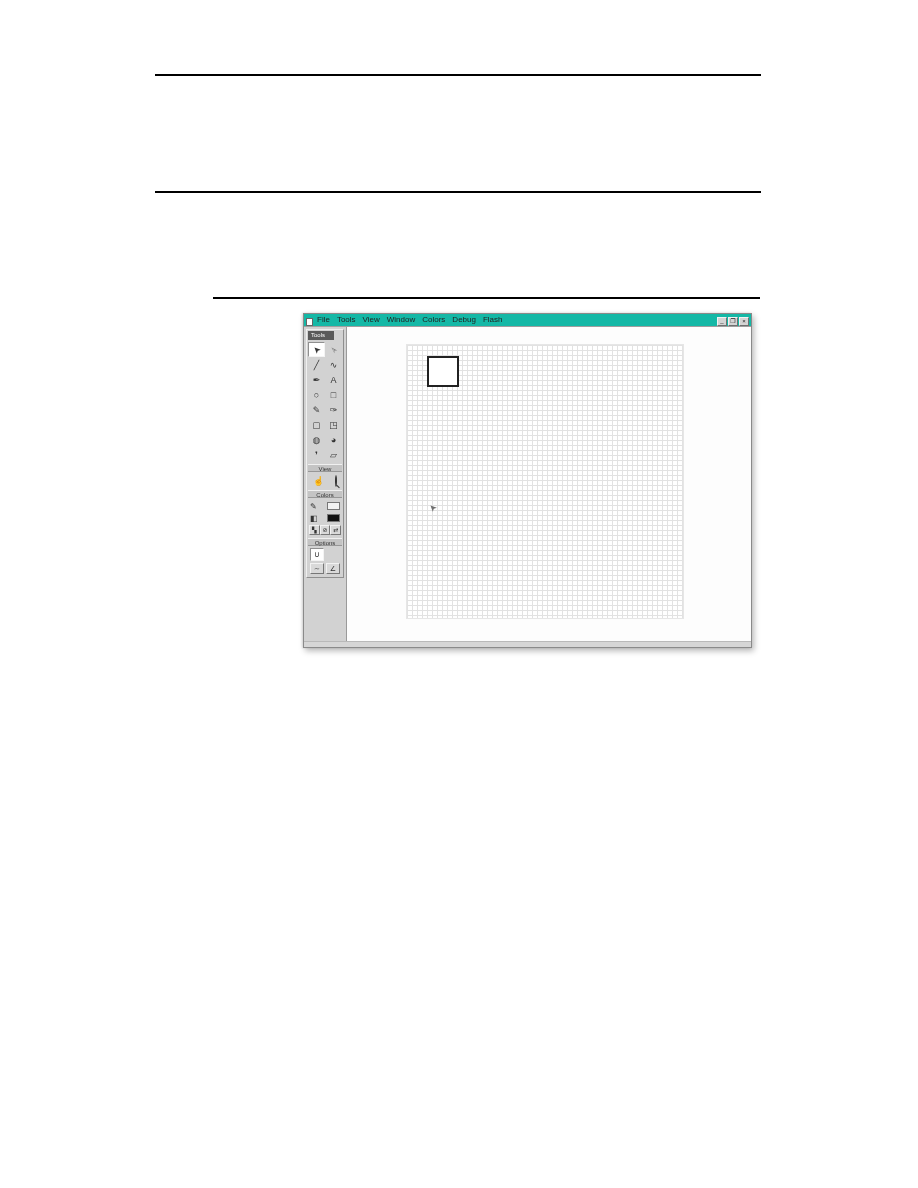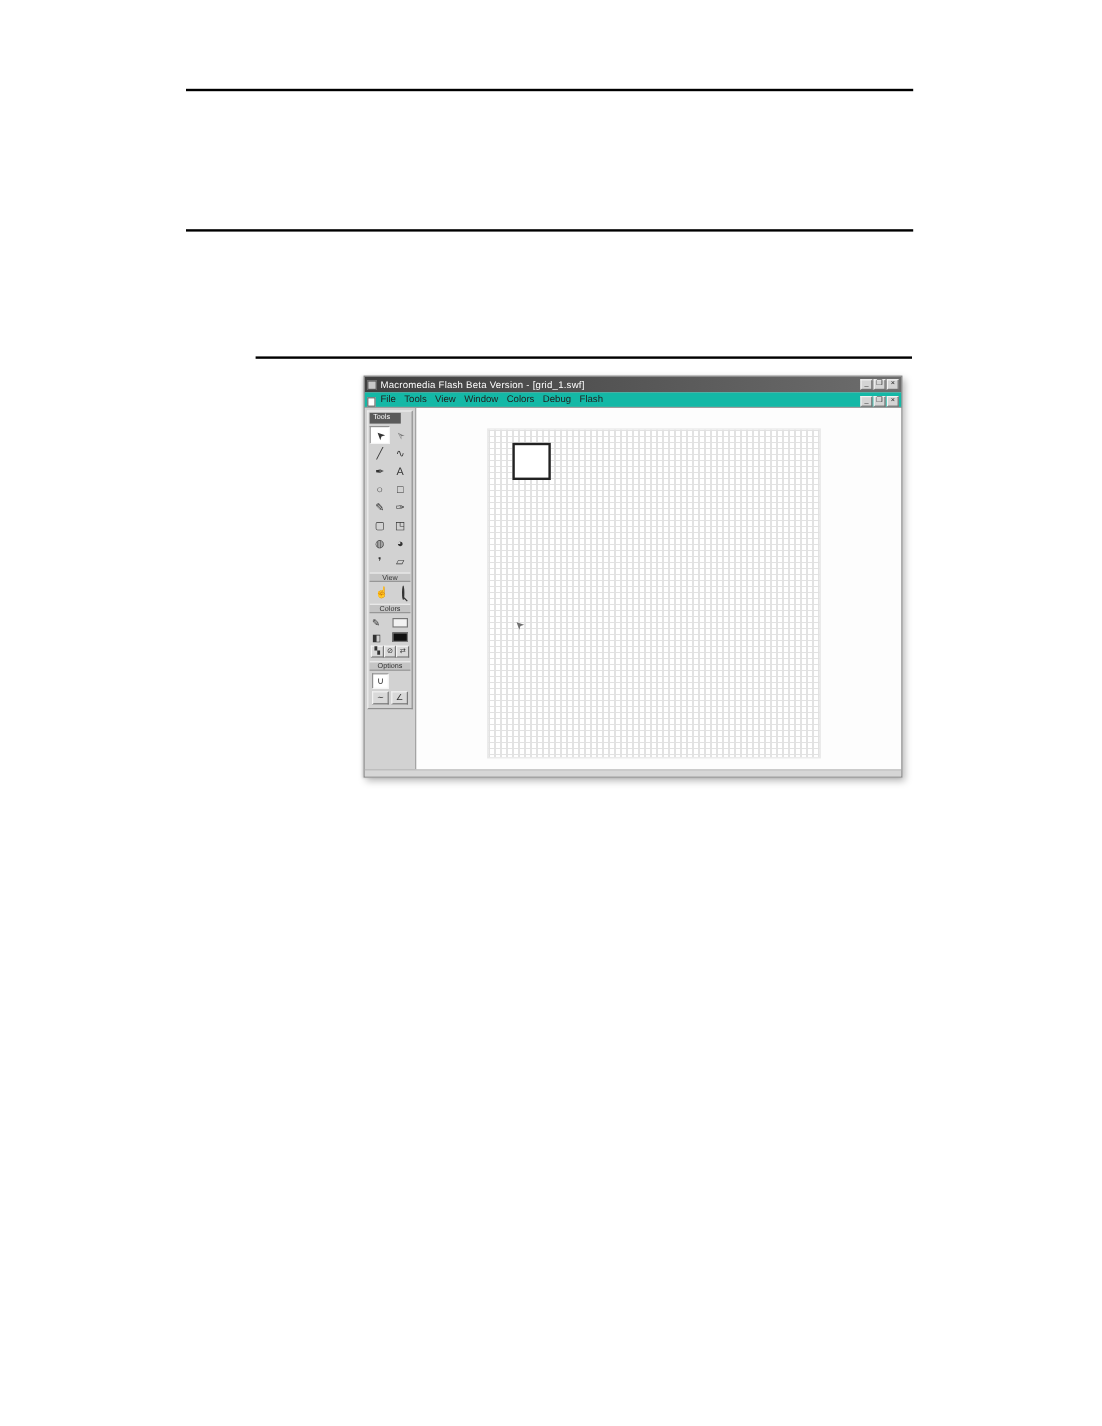--- a/index.html
+++ b/index.html
@@ -94,29 +94,20 @@
 <body>
 
 <div class="page">
 
   <div class="rule rule1"></div>
   <div class="rule rule2"></div>
   <div class="rule rule3"></div>
 
   <div class="appwin">
 
-    <div class="titlebar">
-      <div class="app-ico"></div>
-      <div class="title-text">Macromedia Flash Beta Version - [grid_1.swf]</div>
-      <div class="winbtns">
-        <div class="wbtn">_</div>
-        <div class="wbtn">❐</div>
-        <div class="wbtn">×</div>
-      </div>
-    </div>
 
     <div class="menubar">
       <div class="doc-ico"></div>
       <div class="menuitems">
         <span class="mi">File</span>
         <span class="mi">Tools</span>
         <span class="mi">View</span>
         <span class="mi">Window</span>
         <span class="mi">Colors</span>
         <span class="mi">Debug</span>

